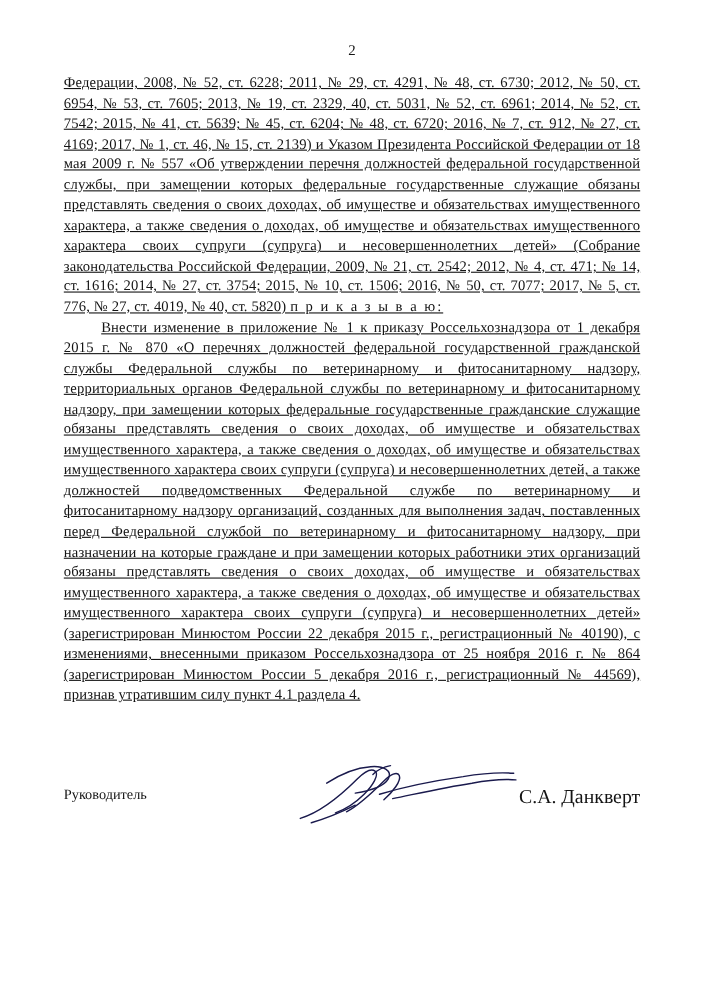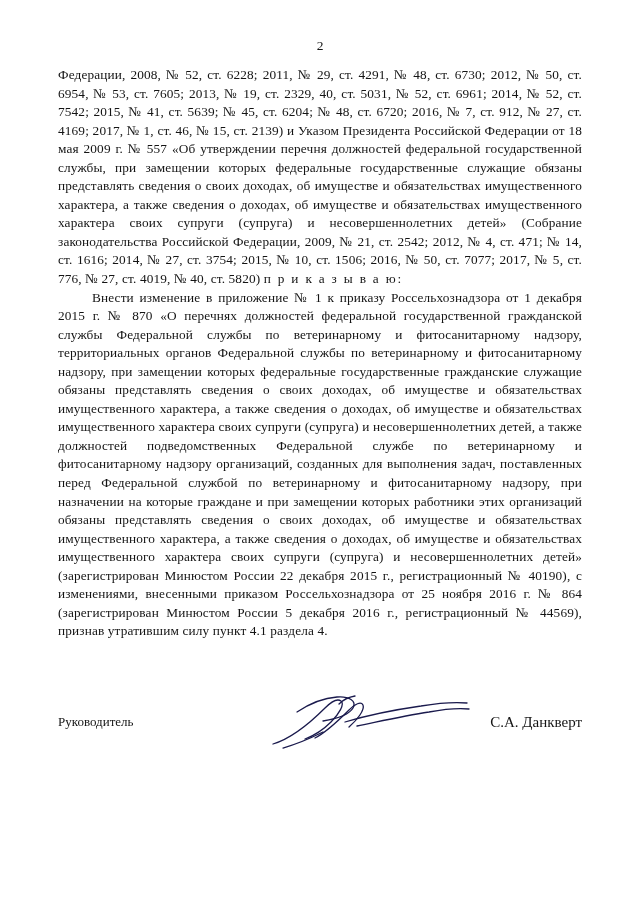--- a/index.html
+++ b/index.html
@@ -36,20 +36,21 @@
     position: absolute;
     top: 66px;
     left: 58px;
     width: 524px;
     font-size: 13.3px;
     line-height: 18.55px;
     text-align: justify;
     text-justify: inter-word;
     color: #141414;
     letter-spacing: 0.01em;
+    text-decoration: underline;
   }
   .para {
     margin: 0;
     text-align: justify;
     text-indent: 0;
   }
   .para.indent {
     text-indent: 34px;
   }
   .spaced {
@@ -67,21 +68,21 @@
     left: 0;
     top: 8px;
     font-size: 13px;
     color: #141414;
     white-space: nowrap;
   }
   .sig-name {
     position: absolute;
     right: 0;
     top: 8px;
-    font-size: 15px;
+    font-size: 18px;
     color: #141414;
     white-space: nowrap;
   }
   .sig-mark {
     position: absolute;
     left: 195px;
     top: -14px;
     width: 230px;
     height: 64px;
   }

